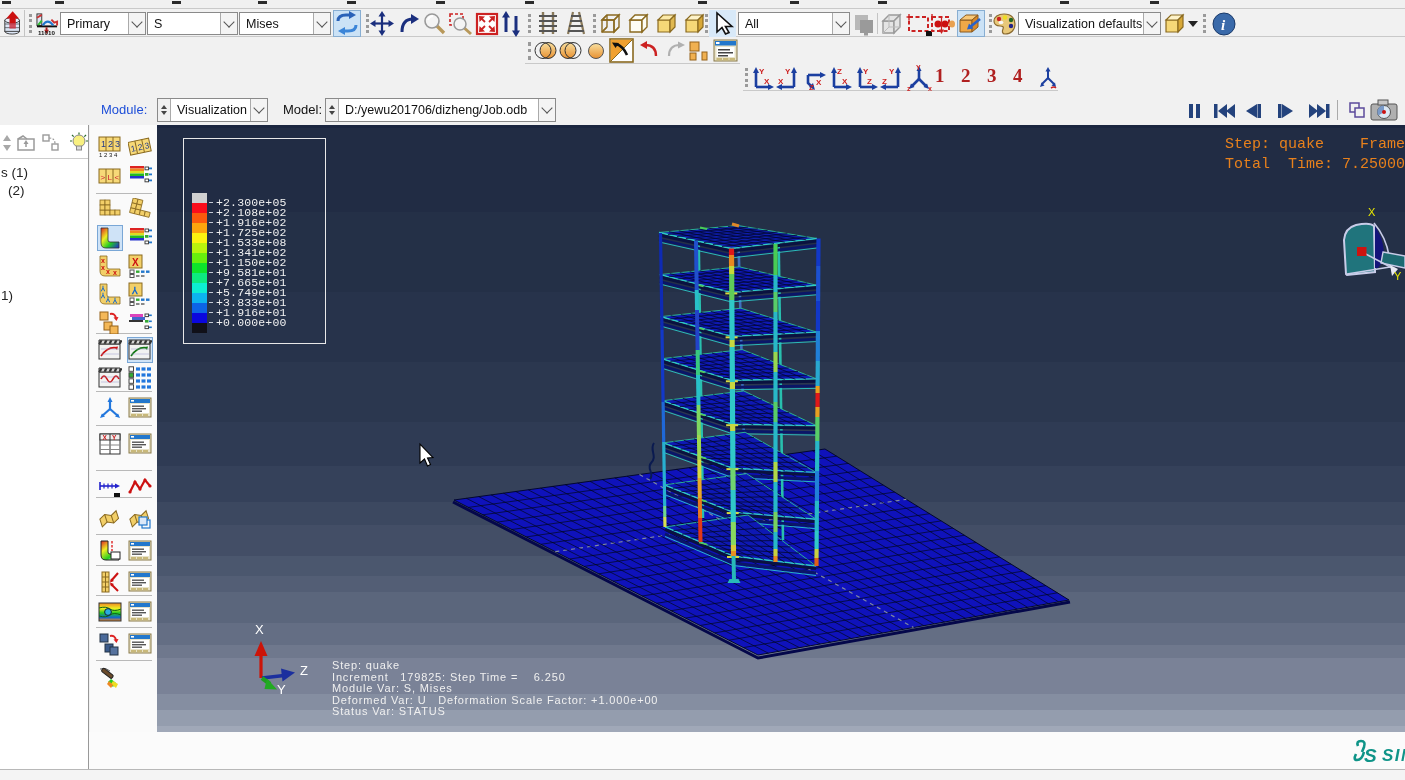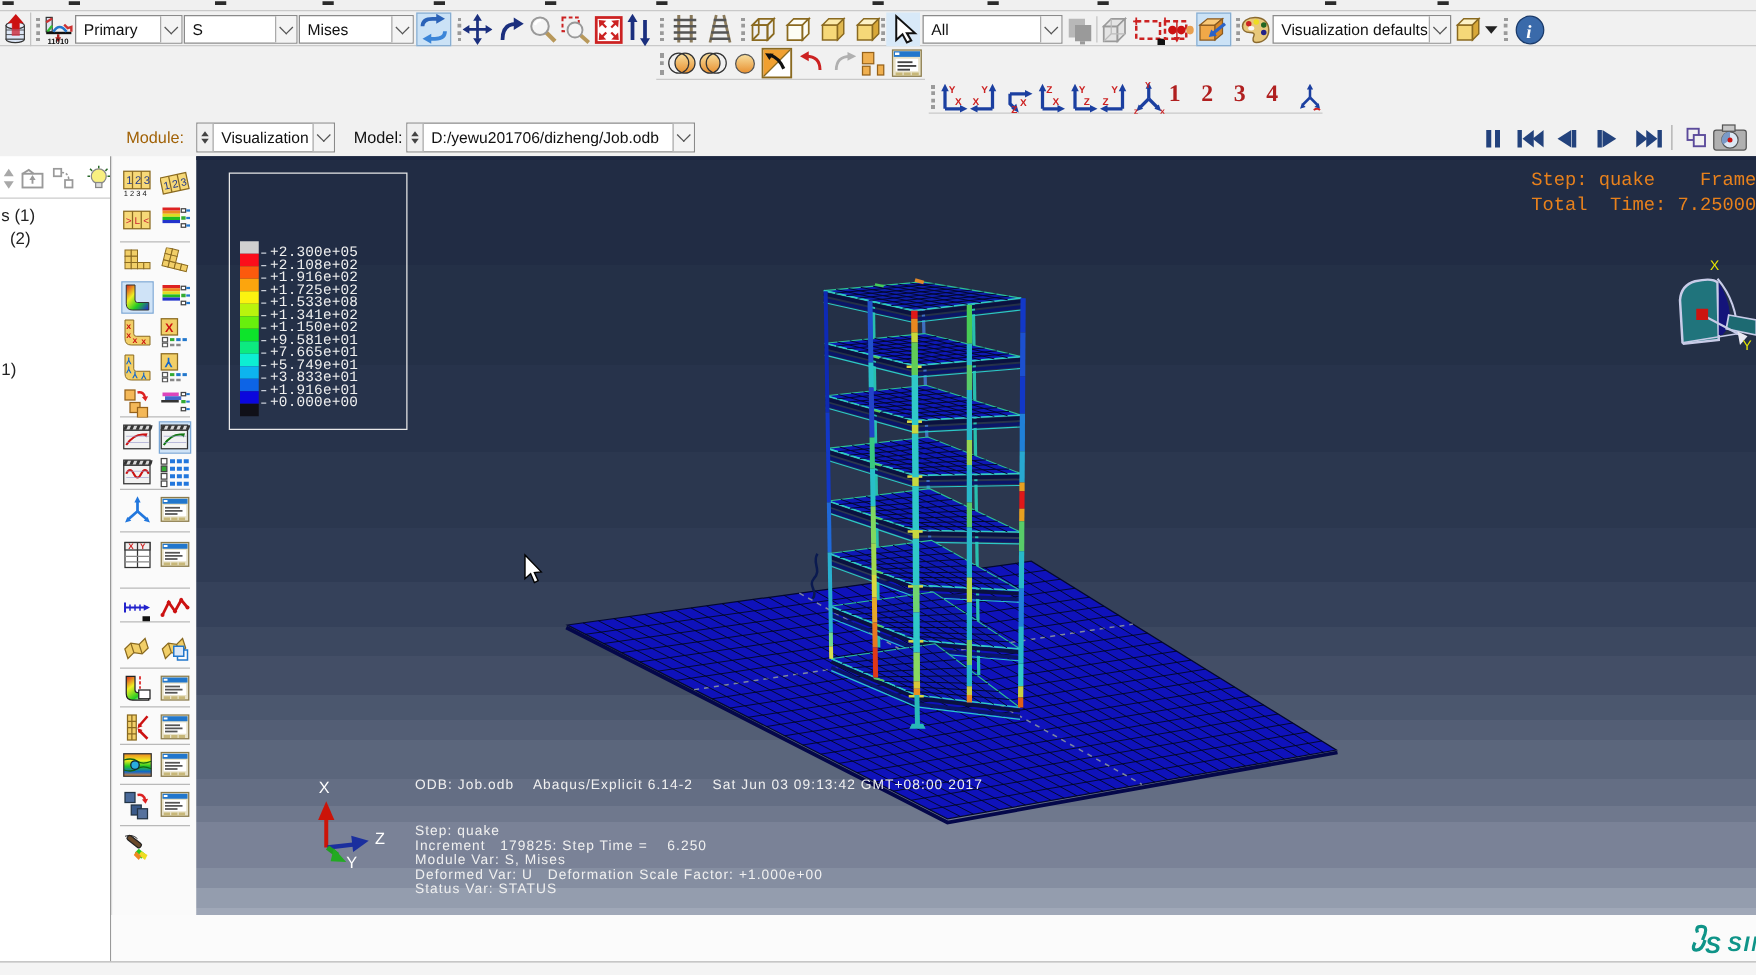--- a/index.html
+++ b/index.html
@@ -408,21 +408,21 @@
             <line x1="11" y1="13" x2="5" y2="19"></line>
             <line x1="11" y1="13" x2="17" y2="19"></line>
           </g>
           <polygon points="11,2 8.5,6.5 13.5,6.5" fill="#1b3fa0"></polygon>
           <polygon points="3,22 7.5,20.5 4.5,17.5" fill="#1b3fa0"></polygon>
           <polygon points="19,22 18,17.5 14.5,20.5" fill="#1b3fa0"></polygon>
           <path d="M14,23 Q17,21 19,23" fill="none" stroke="#cc2222" stroke-width="1.6"></path>
         </svg></div>
     </div>
     <div class="abs" style="left:0;top:95px;width:1405px;height:30px;background:#f1f1f1">
-      <div class="abs" style="left:101px;top:7px;font-size:13px;color:#a16207">Module:</div>
+      <div class="abs" style="left:101px;top:7px;font-size:13px;color:#1d4ed8">Module:</div>
       <div class="combo" style="left:157px;top:3px;width:111px;height:24px">
         <div class="spin">
           <i class="up"></i>
           <i class="dn"></i>
         </div>
         <div class="txt">Visualization</div>
         <div class="dd"></div>
       </div>
       <div class="abs" style="left:283px;top:7px;font-size:13px;color:#111">Model:</div>
       <div class="combo" style="left:325px;top:3px;width:231px;height:24px">
@@ -1247,21 +1247,20 @@
       <div style="position:absolute;left:52px;top:167.2px;width:4px;height:1px;background:#c8cdd8"></div>
       <div class="legval" style="left:59px;top:161.1px">+5.749e+01</div>
       <div style="position:absolute;left:52px;top:177.2px;width:4px;height:1px;background:#c8cdd8"></div>
       <div class="legval" style="left:59px;top:171.1px">+3.833e+01</div>
       <div style="position:absolute;left:52px;top:187.2px;width:4px;height:1px;background:#c8cdd8"></div>
       <div class="legval" style="left:59px;top:181.1px">+1.916e+01</div>
       <div style="position:absolute;left:52px;top:197.2px;width:4px;height:1px;background:#c8cdd8"></div>
       <div class="legval" style="left:59px;top:191.1px">+0.000e+00</div>
       <div class="orange" style="left:1068px;top:10.5px">Step: quake    Frame</div>
       <div class="orange" style="left:1068px;top:30.5px">Total  Time: 7.2500000</div>
-      <div class="vtext" style="left:175px;top:497px">ODB: Job.odb    Abaqus/Explicit 6.14-2    Sat Jun 03 09:13:42 GMT+08:00 2017</div>
       <div class="vtext" style="left:175px;top:534px">Step: quake</div>
       <div class="vtext" style="left:175px;top:545.5px">Increment   179825: Step Time =    6.250</div>
       <div class="vtext" style="left:175px;top:557px">Module Var: S, Mises</div>
       <div class="vtext" style="left:175px;top:568.5px">Deformed Var: U   Deformation Scale Factor: +1.000e+00</div>
       <div class="vtext" style="left:175px;top:580px">Status Var: STATUS</div>
     </div>
     <div class="abs" style="left:89px;top:732px;width:1316px;height:37px;background:#fbfbfb">
       <div class="abs" style="left:1263px;top:6px"><svg width="53" height="28" viewBox="0 0 53 28">
           <g fill="none" stroke="#0f9488" stroke-width="2.6">
             <path d="M4,16 Q1,22 5,22 Q10,22 12,14"></path>

